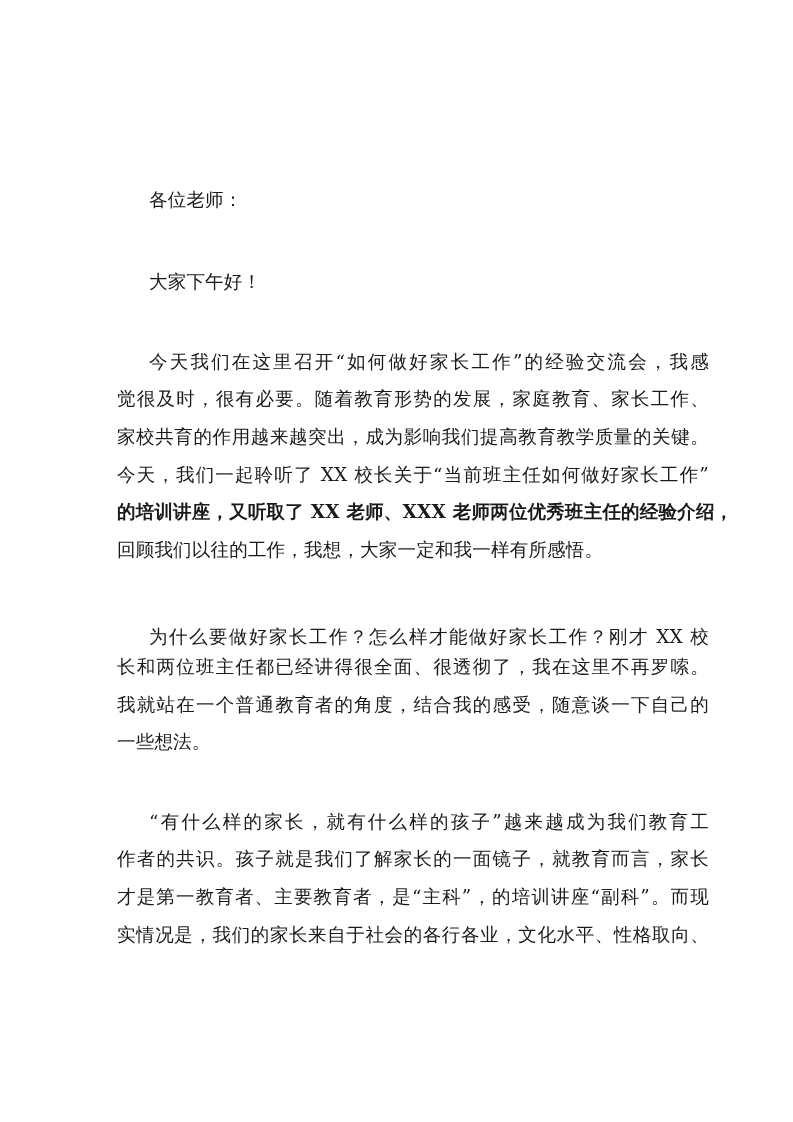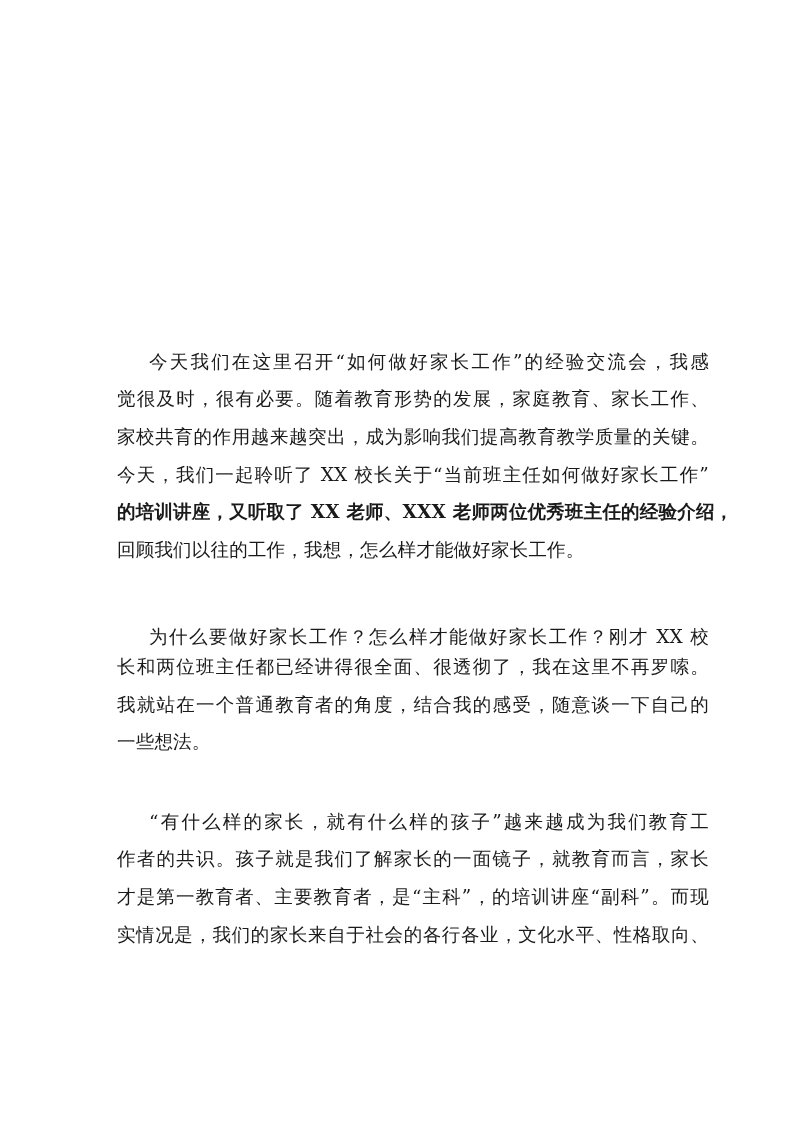--- a/index.html
+++ b/index.html
@@ -35,29 +35,31 @@
     .justify {
       text-align: justify;
       text-align-last: justify;
     }
   </style>
 </head>
 <body>
 
 <div class="page">
 
+  <div class="line indent" style="top:188px;">各位老师：</div>
 
+  <div class="line indent" style="top:270px;">大家下午好！</div>
 
   <div>
     <div class="line indent justify" style="top:350px;">今天我们在这里召开“如何做好家长工作”的经验交流会，我感</div>
     <div class="line justify" style="top:387px;">觉很及时，很有必要。随着教育形势的发展，家庭教育、家长工作、</div>
     <div class="line justify" style="top:425px;">家校共育的作用越来越突出，成为影响我们提高教育教学质量的关键。</div>
     <div class="line justify" style="top:463px;">今天，我们一起聆听了 XX 校长关于“当前班主任如何做好家长工作”</div>
     <div class="line justify" style="top:500px;font-weight:bold;">的培训讲座，又听取了 XX 老师、XXX 老师两位优秀班主任的经验介绍，</div>
-    <div class="line" style="top:538px;">回顾我们以往的工作，我想，怎么样才能做好家长工作。</div>
+    <div class="line" style="top:538px;">回顾我们以往的工作，我想，大家一定和我一样有所感悟。</div>
   </div>
 
   <div>
     <div class="line indent justify" style="top:618px;margin-top:7px;">为什么要做好家长工作？怎么样才能做好家长工作？刚才 XX 校</div>
     <div class="line justify" style="top:655px;">长和两位班主任都已经讲得很全面、很透彻了，我在这里不再罗嗦。</div>
     <div class="line justify" style="top:693px;">我就站在一个普通教育者的角度，结合我的感受，随意谈一下自己的</div>
     <div class="line" style="top:730px;">一些想法。</div>
   </div>
 
   <div>

